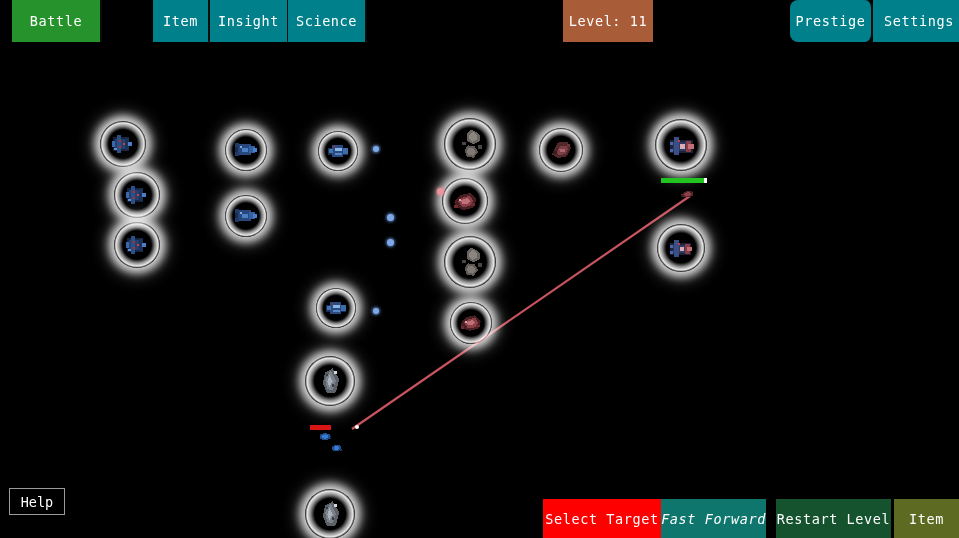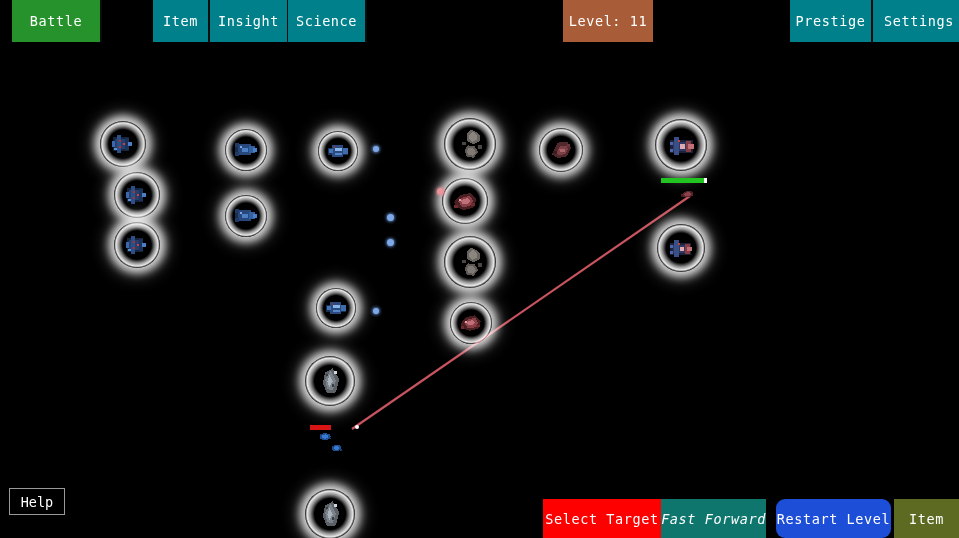--- a/index.html
+++ b/index.html
@@ -166,21 +166,21 @@
     </div>
     <div class="nav-tab" style="left: 153px; width: 57px;">
       <span>Item</span>
     </div>
     <div class="nav-tab" style="left: 210px; width: 79px;">
       <span>Insight</span>
     </div>
     <div class="nav-tab" style="left: 288px; width: 79px;">
       <span>Science</span>
     </div>
-    <div class="nav-tab" style="left: 790px; width: 83px;">
+    <div class="nav-tab" style="left: 790px; width: 83px; border-radius: 8px;">
       <span>Prestige</span>
     </div>
     <div class="nav-tab" style="left: 873px; width: 94px;">
       <span>Settings</span>
     </div>
     <div class="nav-badge" style="left: 563px; width: 90px;">
       <span>Level: 11</span>
     </div>
   </div>
 
@@ -423,18 +423,18 @@
 <div id="help-button">
   <span>Help</span>
 </div>
 
 <div class="action-btn" style="left: 543px; width: 118px; background: rgb(255, 0, 0);">
     <span>Select Target</span>
   </div>
 <div class="action-btn" style="left: 661px; width: 105px; background: #0f766e; font-style: italic;">
     <span>Fast Forward</span>
   </div>
-<div class="action-btn" style="left: 776px; width: 115px; background: #1d4ed8; border-radius: 9px;">
+<div class="action-btn" style="left: 776px; width: 115px; background: #14532d;">
     <span>Restart Level</span>
   </div>
 <div class="action-btn" style="left: 894px; width: 65px; background: rgb(93, 107, 34);">
     <span>Item</span>
   </div>
 
 </body></html>

